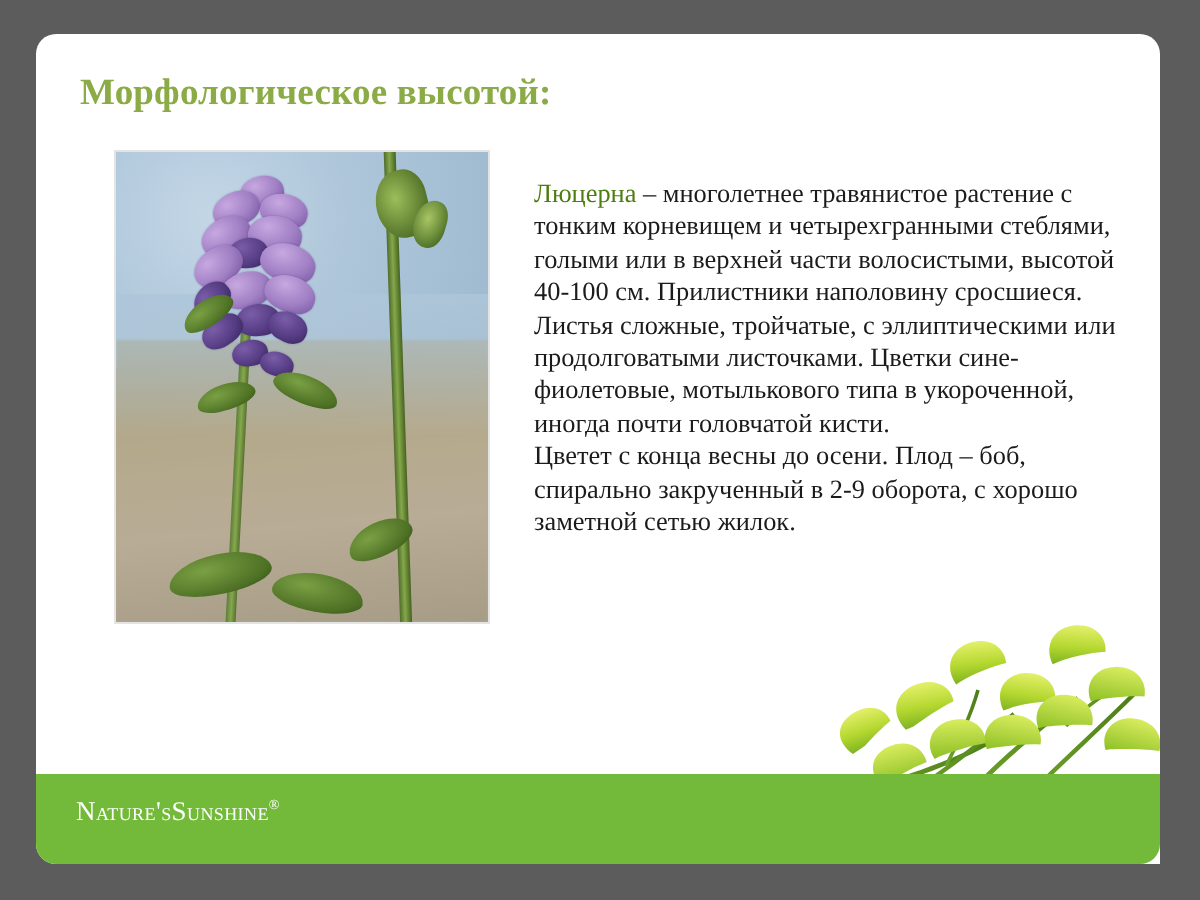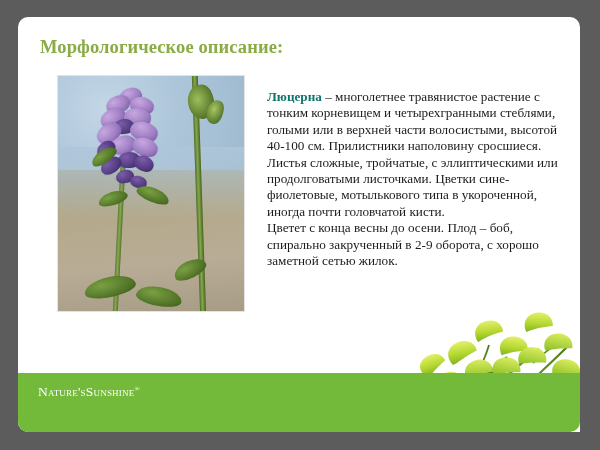--- a/index.html
+++ b/index.html
@@ -152,41 +152,41 @@
     width: 296px;
     font-size: 13.2px;
     line-height: 16.4px;
     color: #1b1b1b;
     text-align: left;
   }
   .body-text p {
     margin: 0;
   }
   .lead-word {
-    color: #0f766e;
-    font-weight: bold;
+    color: #4d7c0f;
+    font-weight: normal;
   }
 
   
   .ginkgo {
     position: absolute;
     right: 0;
     bottom: 35px;
     width: 165px;
     height: 92px;
     pointer-events: none;
   }
 
   
   .footer-band {
     position: absolute;
     left: 0;
     bottom: 0;
     width: 562px;
-    height: 59px;
+    height: 45px;
     background: #74ba3a;
     border-radius: 0 0 10px 0;
   }
   .brand {
     position: absolute;
     left: 20px;
     top: 11px;
     color: #ffffff;
     font-family: "Liberation Serif", serif;
     font-size: 13.5px;
@@ -196,21 +196,21 @@
   }
   .brand .reg { font-size: 7px; vertical-align: super; }
 </style>
 </head>
 <body>
 
 <div class="stage">
 
   <div class="slide">
 
-    <div class="slide-title">Морфологическое описание:</div>
+    <div class="slide-title">Морфологическое высотой:</div>
 
     <div class="photo">
       <div class="photo-sky"></div>
       <div class="photo-ground"></div>
       <div class="photo-haze"></div>
 
       <div class="stem-right"></div>
       <div class="bud-right"></div>
       <div class="bud-right2"></div>
       <div class="stem-main"></div>

